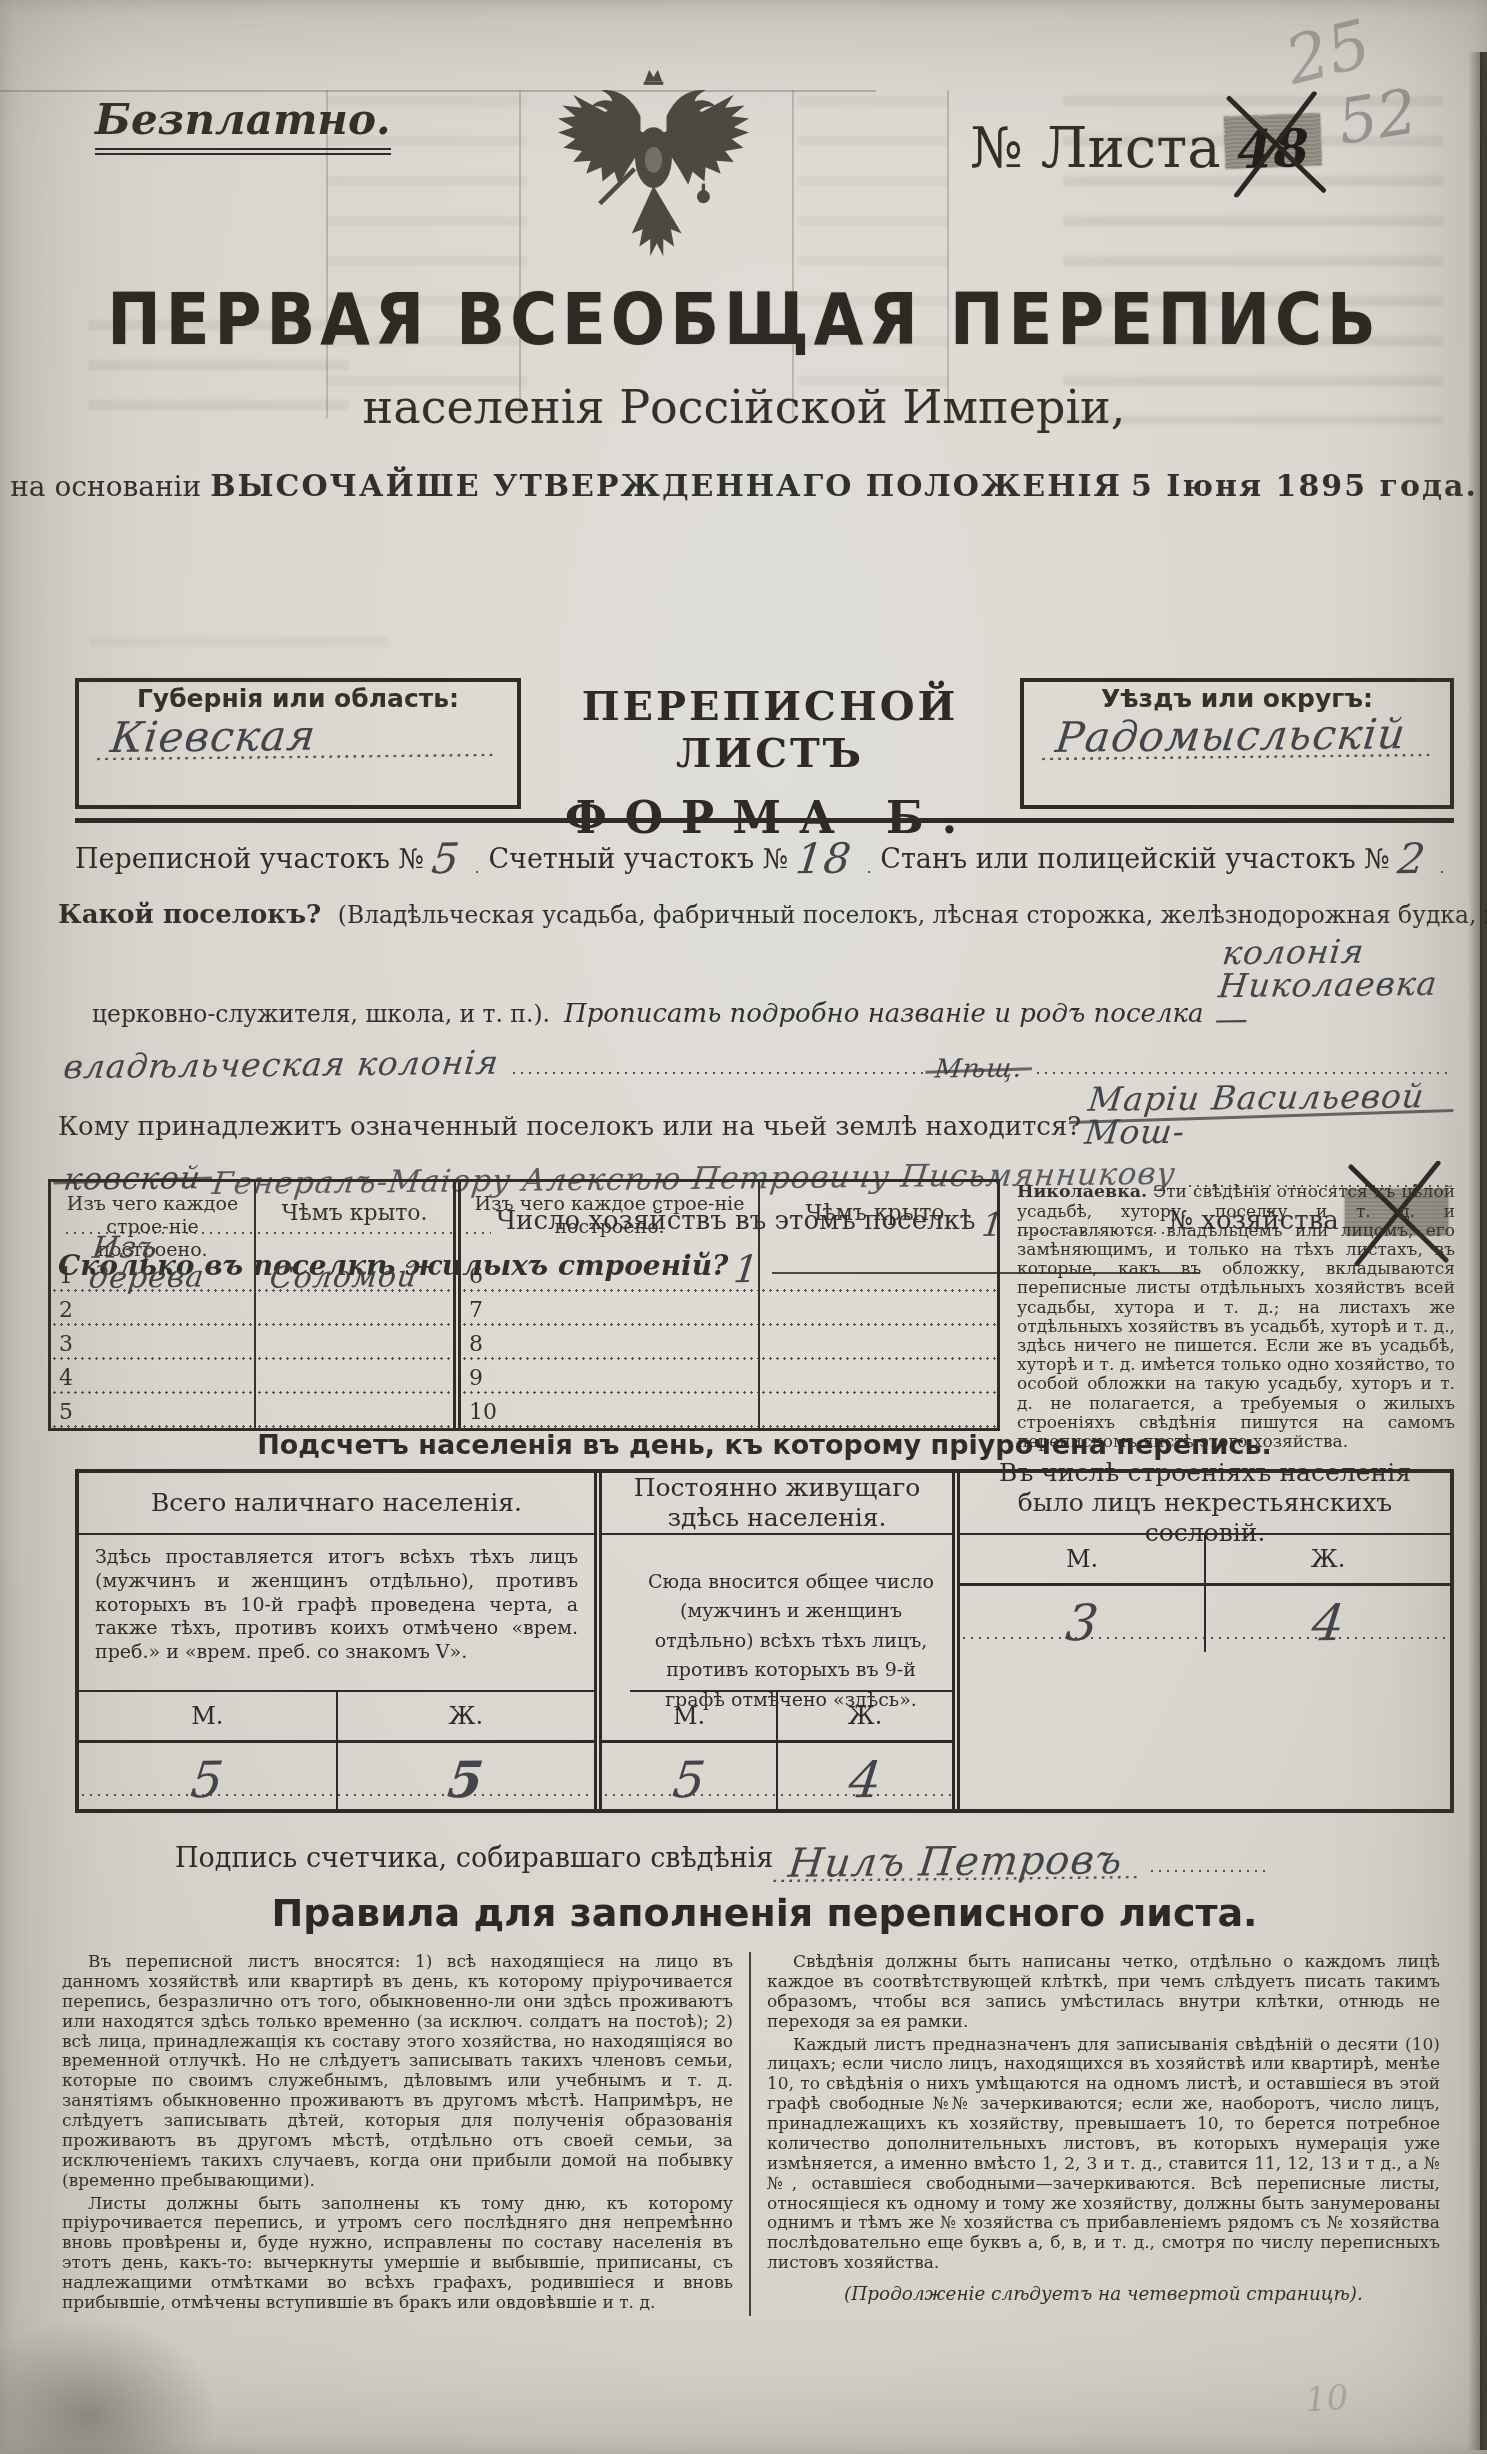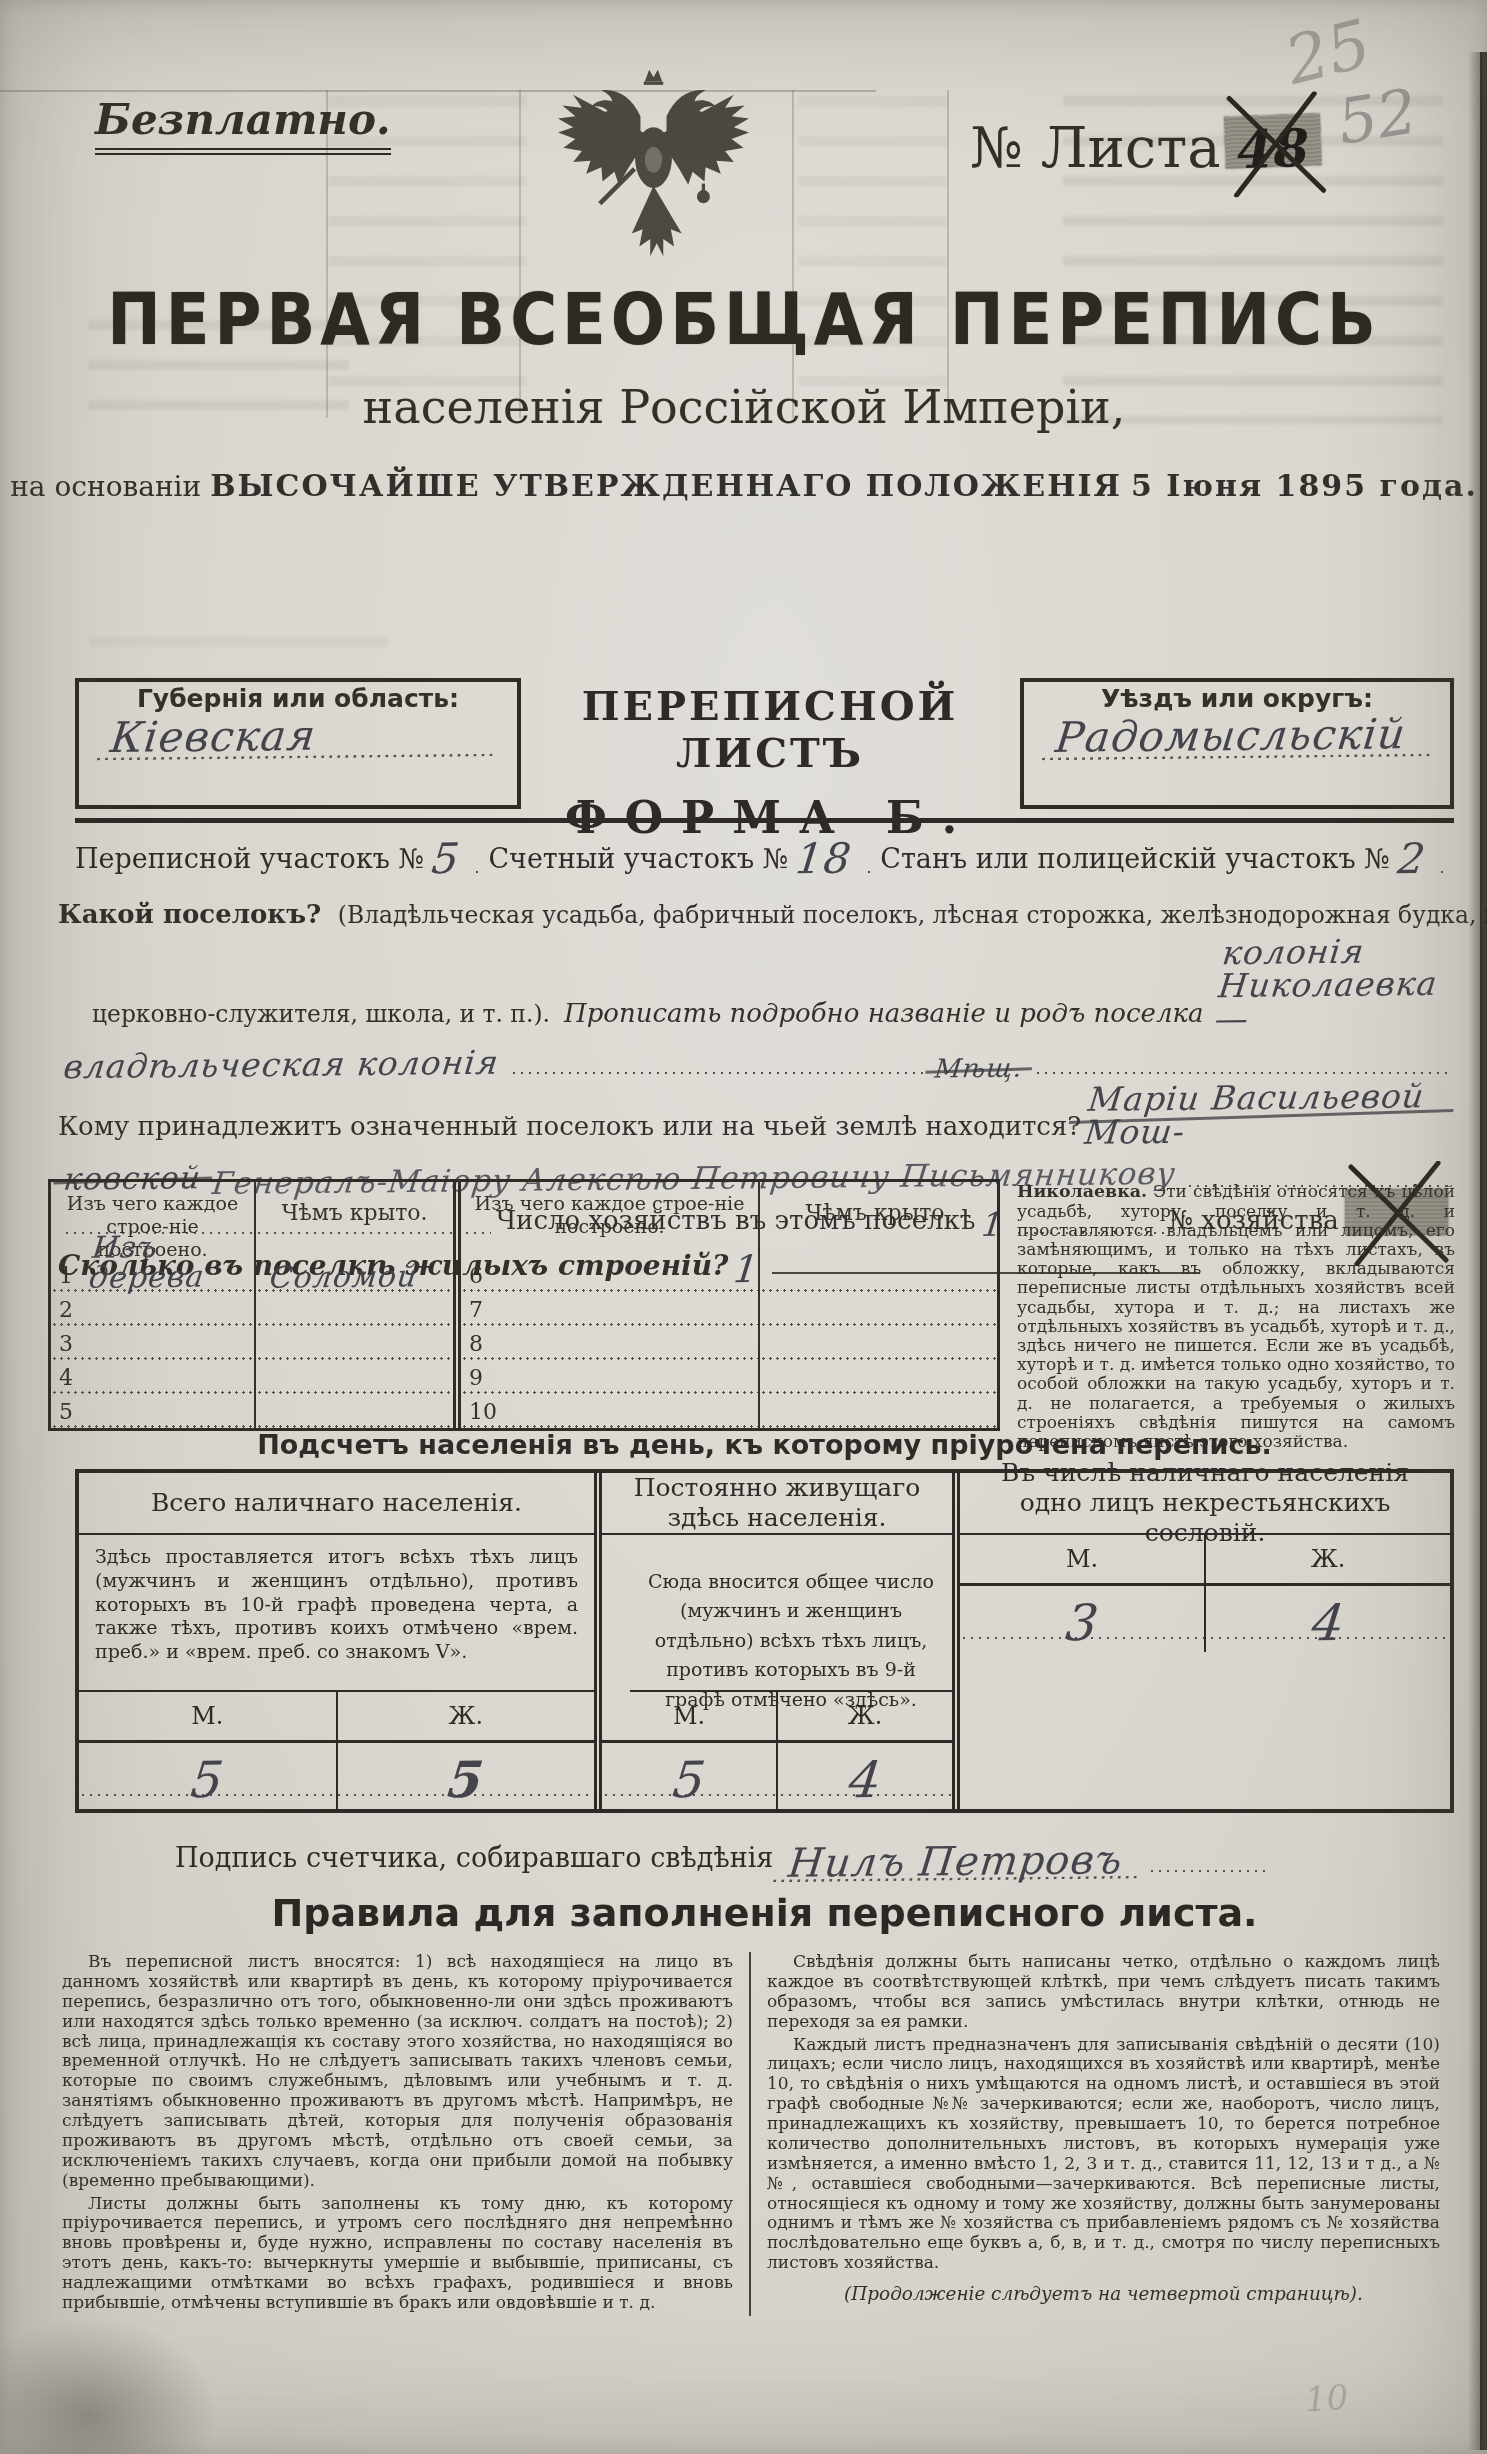--- a/index.html
+++ b/index.html
@@ -374,21 +374,21 @@
       <div class="ct-v">
         <span>
             <i class="hw">5</i>
           </span>
         <span>
             <i class="hw">4</i>
           </span>
       </div>
     </div>
     <div class="ct-group ct-g3">
-      <div class="ct-h">Въ числѣ наличнаго населенія одно лицъ некрестьянскихъ сословій.</div>
+      <div class="ct-h">Въ числѣ строеніяхъ населенія было лицъ некрестьянскихъ сословій.</div>
       <div class="ct-mj">
         <span>М.</span>
         <span>Ж.</span>
       </div>
       <div class="ct-v">
         <span>
             <i class="hw">3</i>
           </span>
         <span>
             <i class="hw">4</i>

